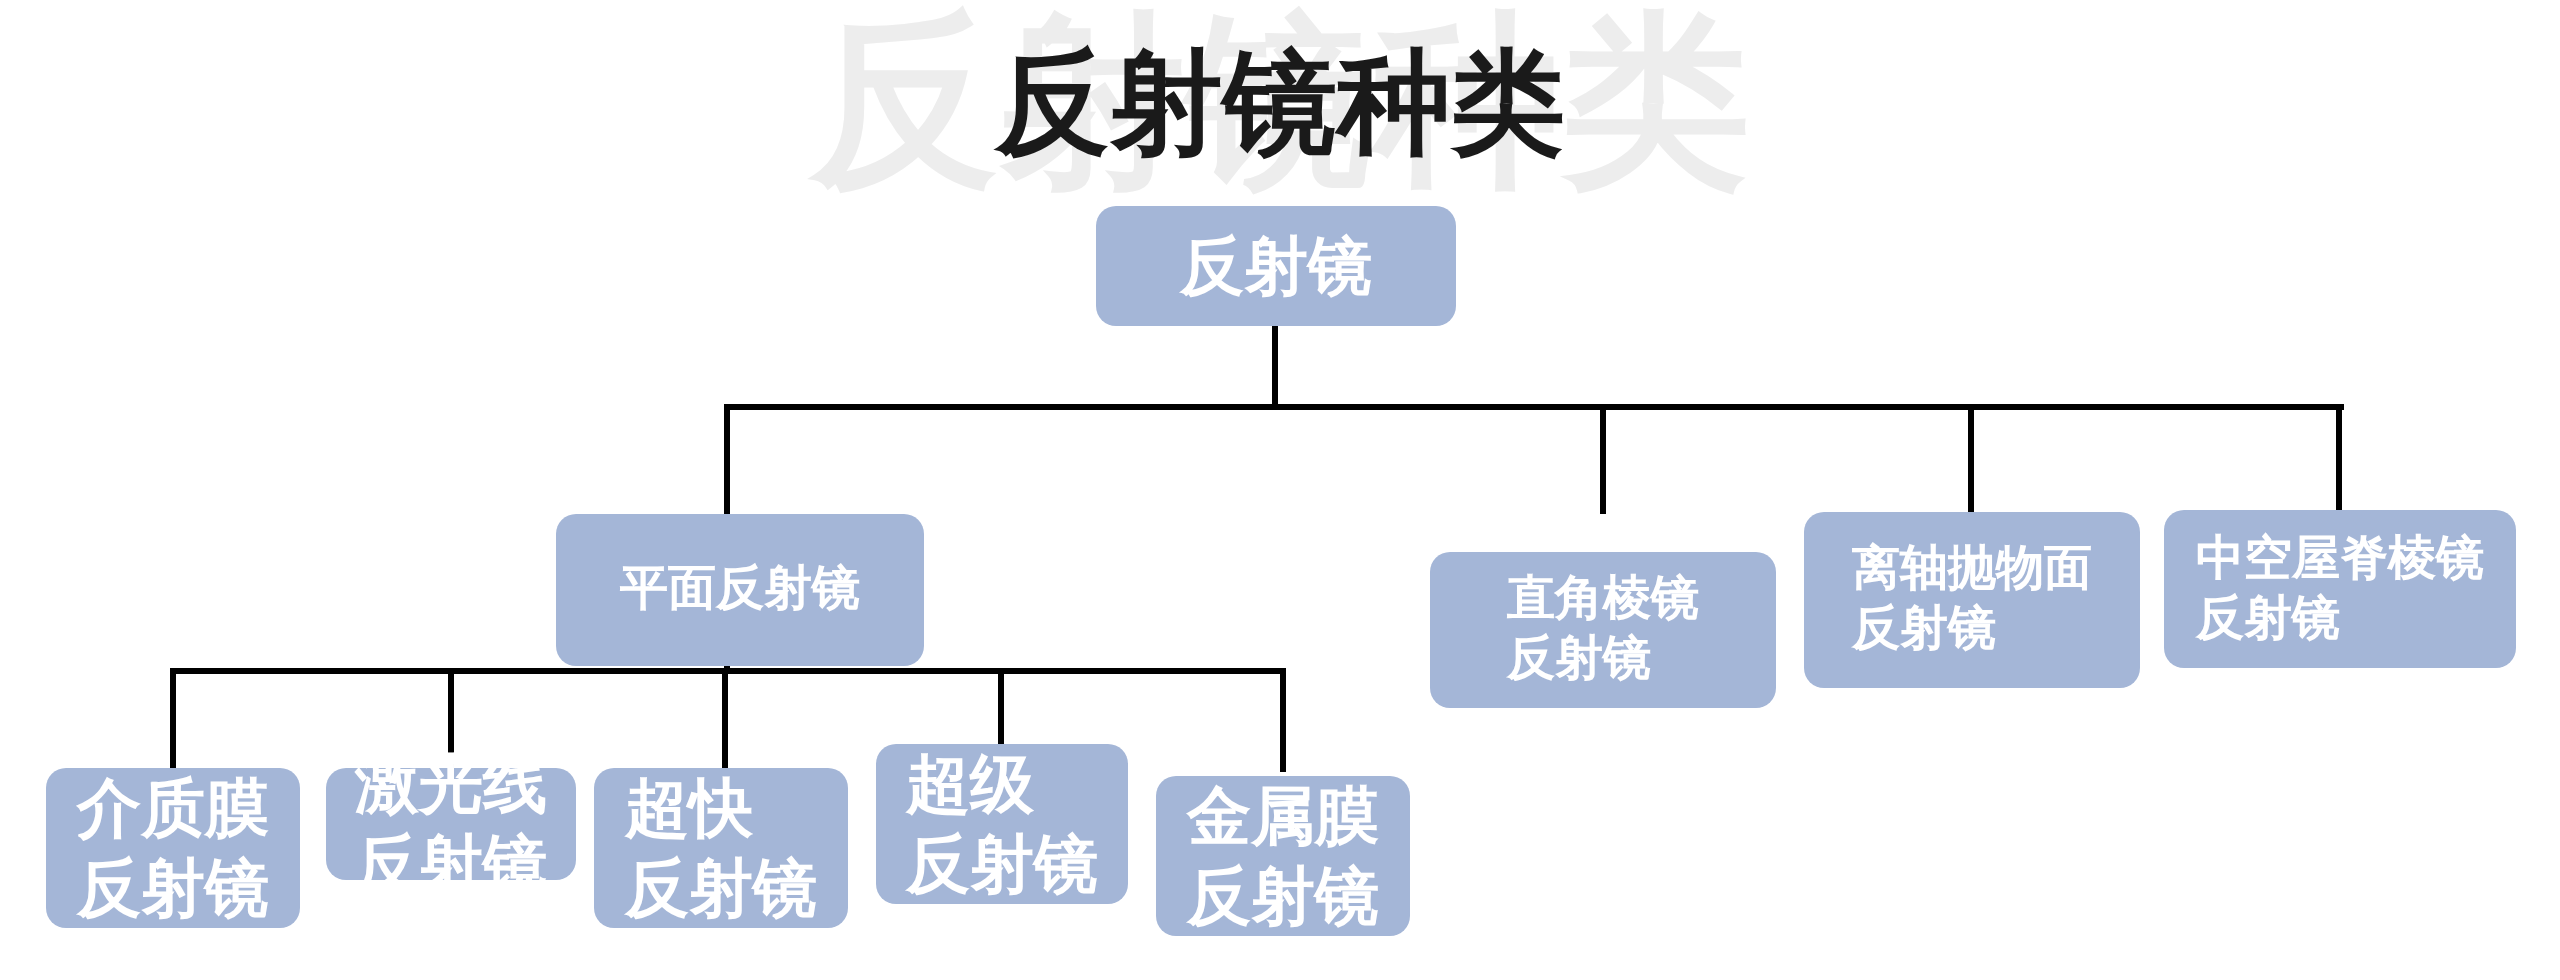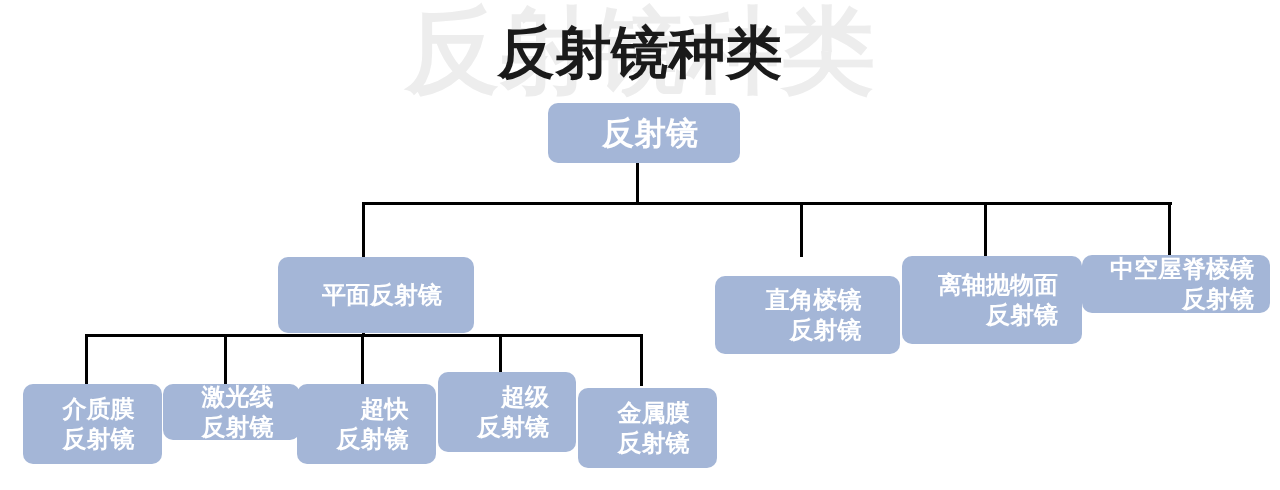--- a/index.html
+++ b/index.html
@@ -33,33 +33,32 @@
   }
 
   .line{position:absolute;background:var(--line);z-index:3;}
 
   .node{
     position:absolute;z-index:4;
     background:var(--node-fill);
     color:var(--node-text);
     border-radius:10px;
     display:flex;align-items:center;justify-content:center;
-    text-align:right;font-weight:bold;
+    text-align:left;font-weight:bold;
     white-space:pre-line;
     line-height:1.25;
-    padding-left:12px;
   }
   .node.root{left:548px;top:103px;width:180px;height:60px;font-size:32px;}
   .node.l2{font-size:24px;}
-  .node.l3{font-size:24px;}
+  .node.l3{font-size:32px;}
 
   .n-plane  {left:278px;top:257px;width:184px;height:76px;font-size:25px;}
   .n-rap    {left:715px;top:256px;width:173px;height:78px;margin-top:20px;}
   .n-oap    {left:902px;top:256px;width:168px;height:88px;}
-  .n-hrp    {left:1082px;top:255px;width:176px;height:58px;}
+  .n-hrp    {left:1082px;top:255px;width:176px;height:79px;}
 
   .n-diel   {left:23px; top:384px;width:127px;height:80px;}
   .n-laser  {left:163px;top:384px;width:125px;height:56px;}
   .n-ultra  {left:297px;top:384px;width:127px;height:80px;}
   .n-super  {left:438px;top:372px;width:126px;height:80px;}
   .n-metal  {left:578px;top:388px;width:127px;height:80px;}
 
   
   .root-stem   {left:636px;top:163px;width:3px;height:42px;}
   .top-rail    {left:362px;top:202px;width:810px;height:3px;}

